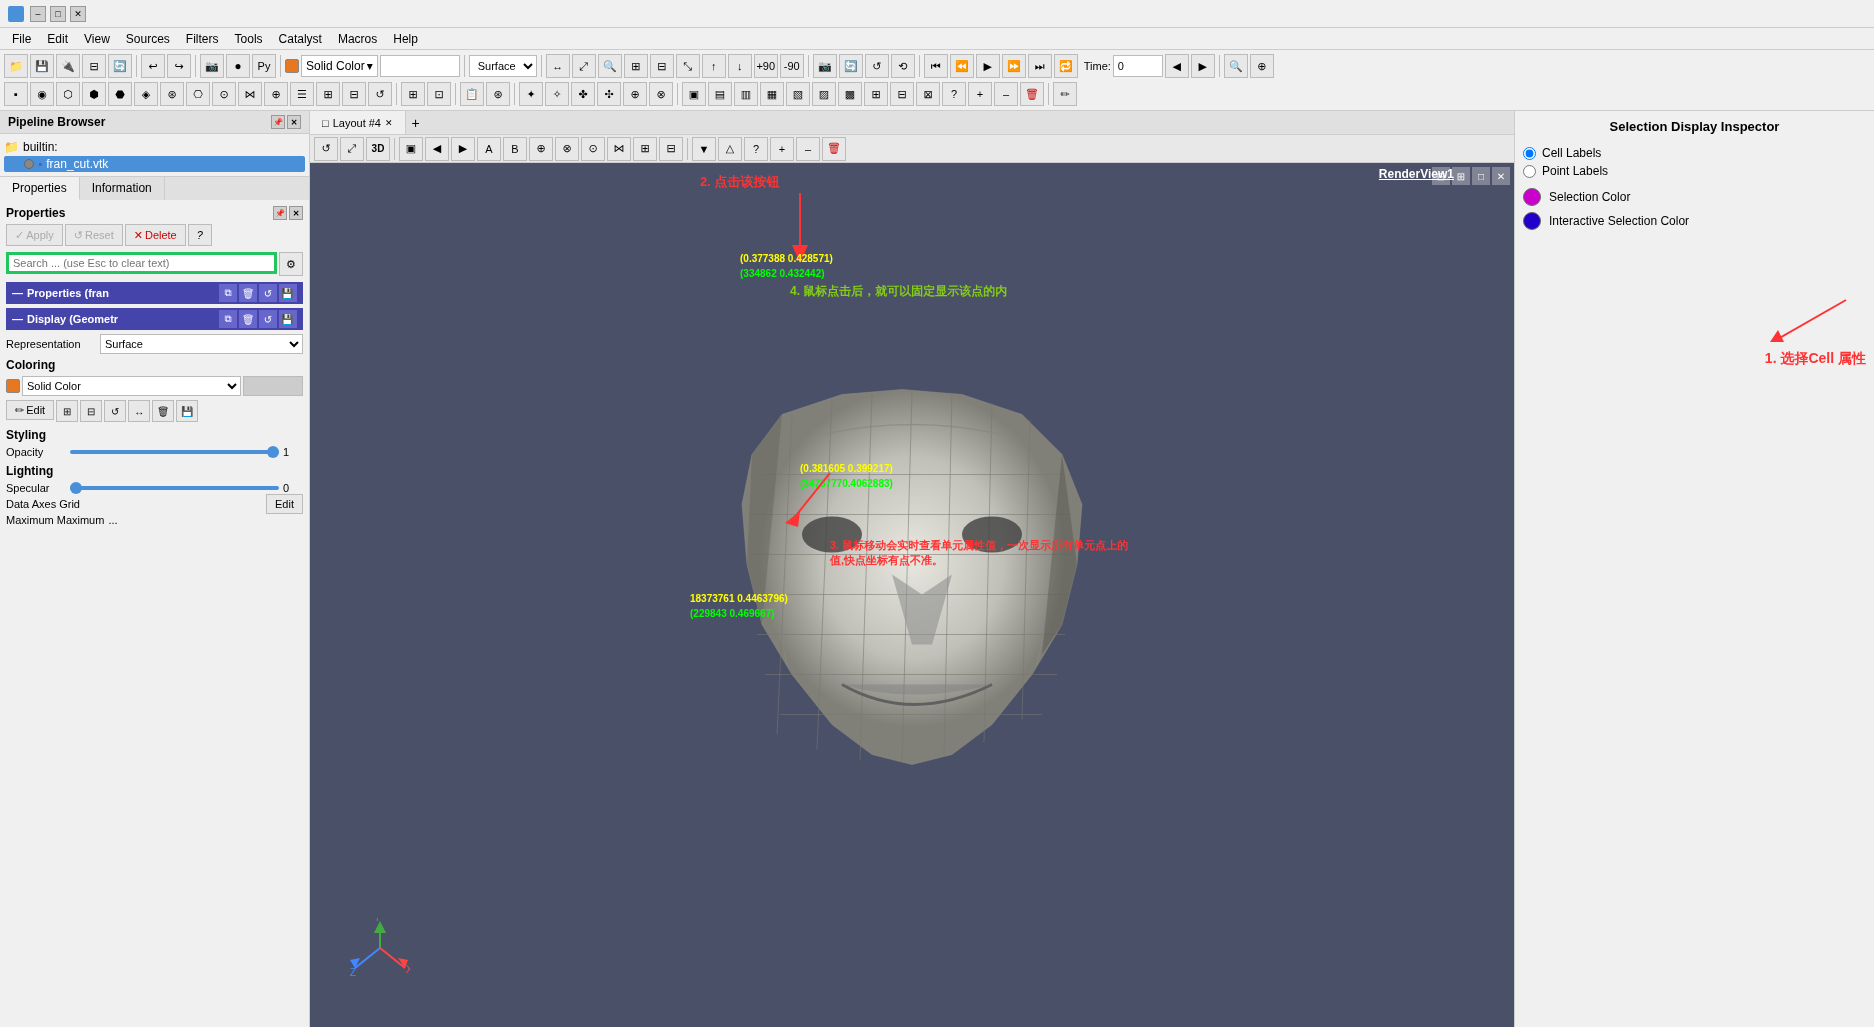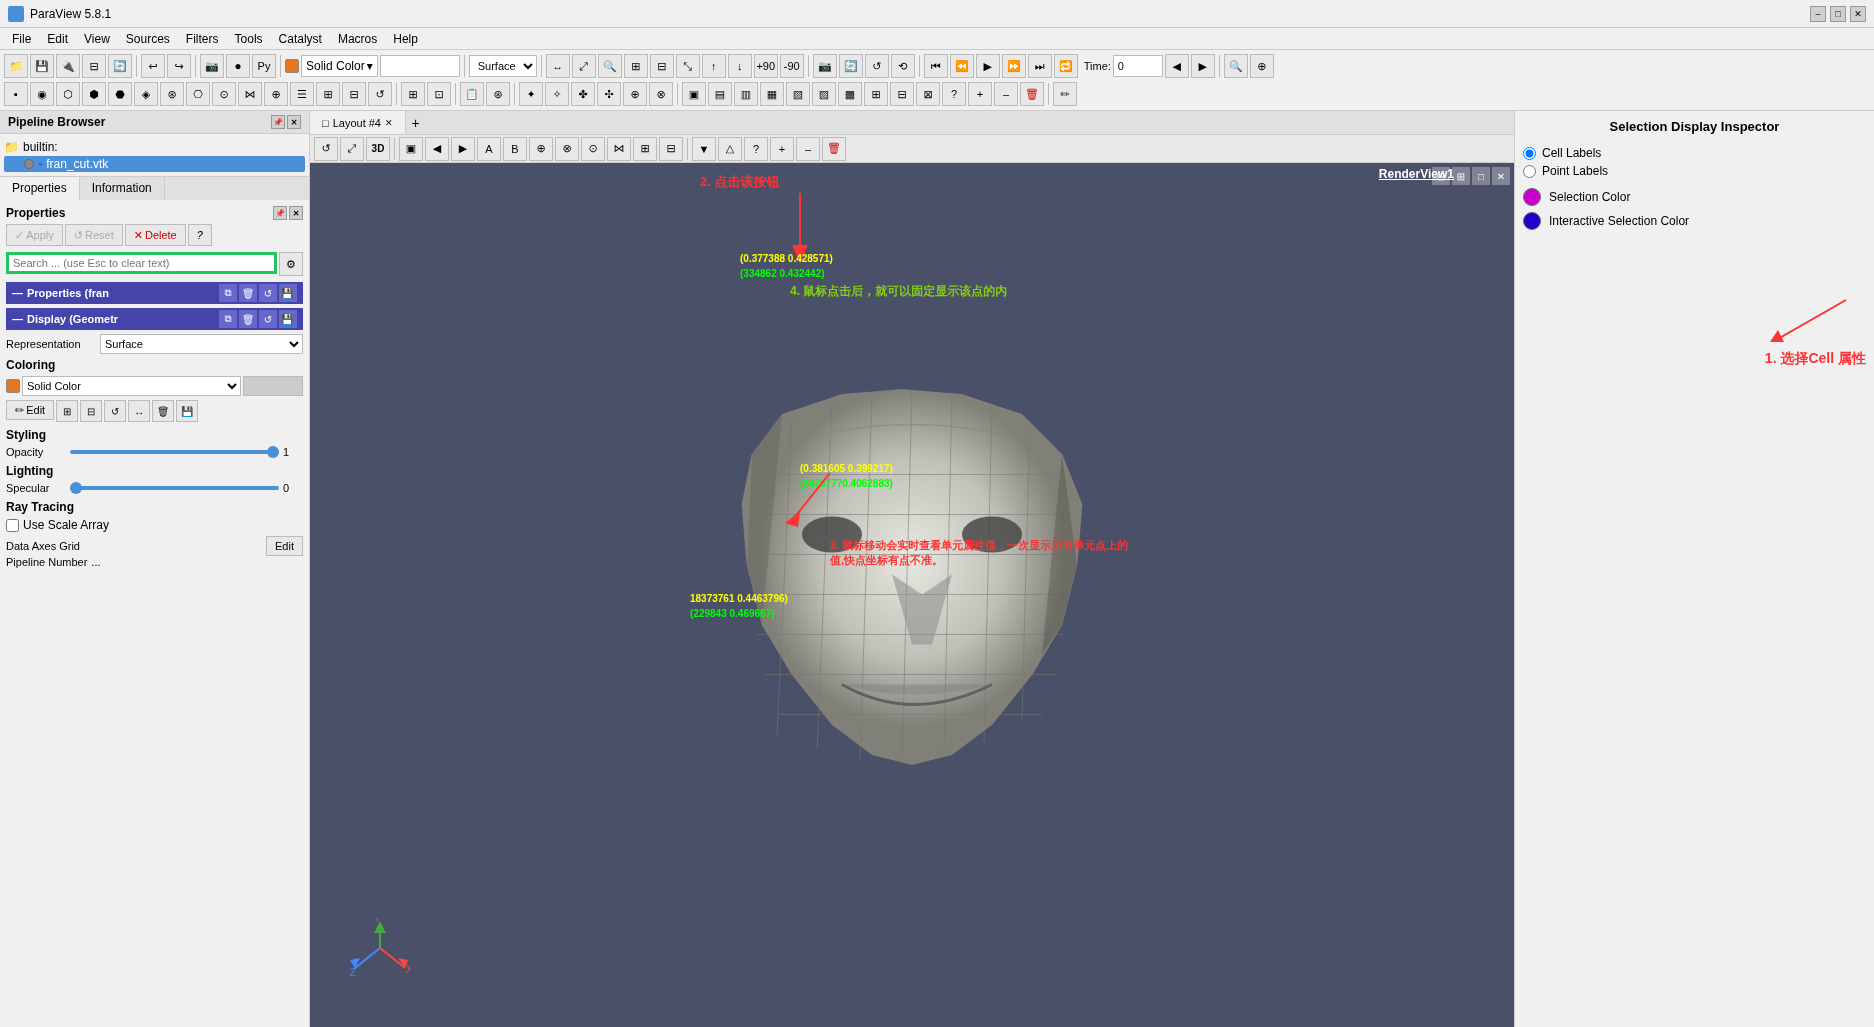--- a/index.html
+++ b/index.html
@@ -329,21 +329,20 @@
       border-radius: 50%;
       background: #4a90d9;
       cursor: pointer;
     }
   </style>
 </head>
 <body>
 
 <div class="title-bar">
   <div class="app-icon"></div>
-  <span class="title-text">ParaView 5.8.1</span>
   <div class="window-controls">
     <div class="window-btn">–</div>
     <div class="window-btn">□</div>
     <div class="window-btn">✕</div>
   </div>
 </div>
 
 <div class="menu-bar">
   <span class="menu-item">File</span>
   <span class="menu-item">Edit</span>
@@ -590,37 +589,30 @@
 
         <div class="lighting-section">
           <div class="lighting-label">Lighting</div>
           <div class="specular-row">
             <span class="specular-label">Specular</span>
             <input type="range" min="0" max="1" step="0.01" value="0" class="specular-slider" style="flex: 1 1 0%;">
             <span class="specular-value">0</span>
           </div>
         </div>
 
-        <div class="ray-section">
-          <div class="ray-label">Ray Tracing</div>
-          <div class="checkbox-row">
-            <input type="checkbox" id="useScaleArray" style="">
-            <label for="useScaleArray">Use Scale Array</label>
-          </div>
-        </div>
 
         <div class="data-axes-row">
           <span class="data-axes-label">Data Axes Grid</span>
           <button class="edit-btn">
             <span>Edit</span>
           </button>
         </div>
 
         <div class="max-number-row">
-          <span class="max-number-label">Pipeline Number</span>
+          <span class="max-number-label">Maximum Maximum</span>
           <span style="font-size:11px;">...</span>
         </div>
 
       </div>
     </div>
   </div>
 
   <div class="center-panel">
 
     <div class="layout-tabs">

